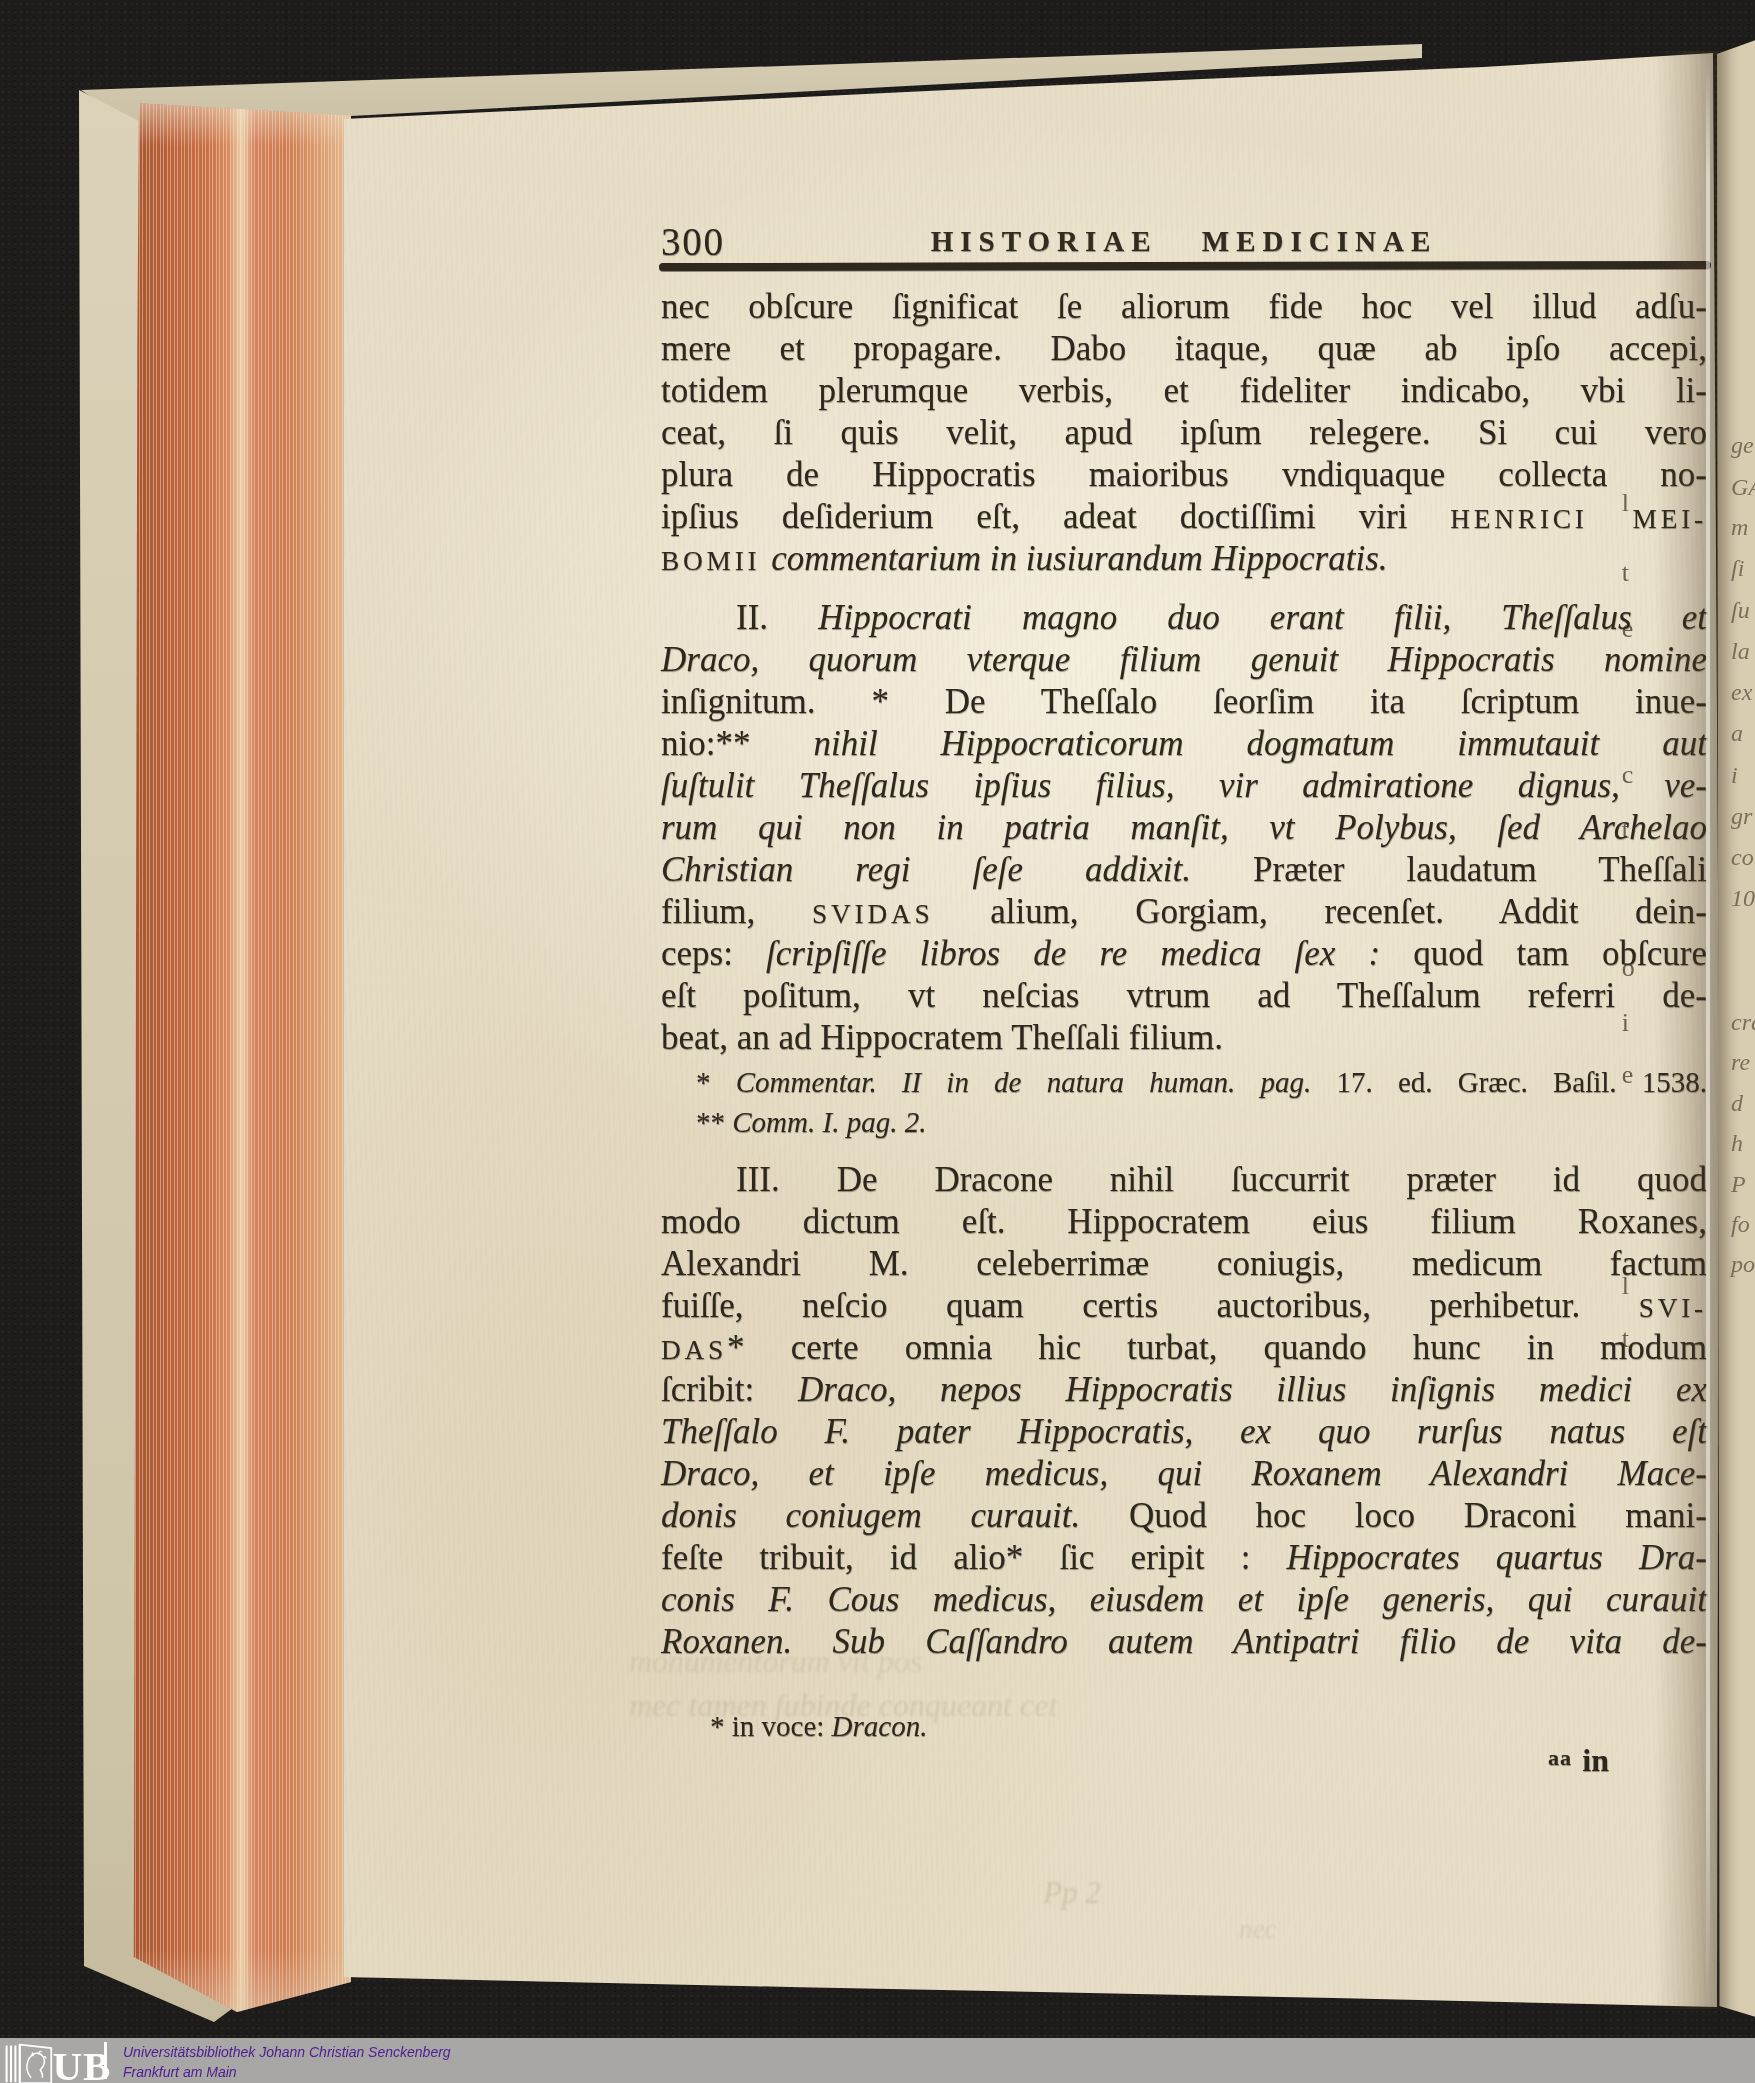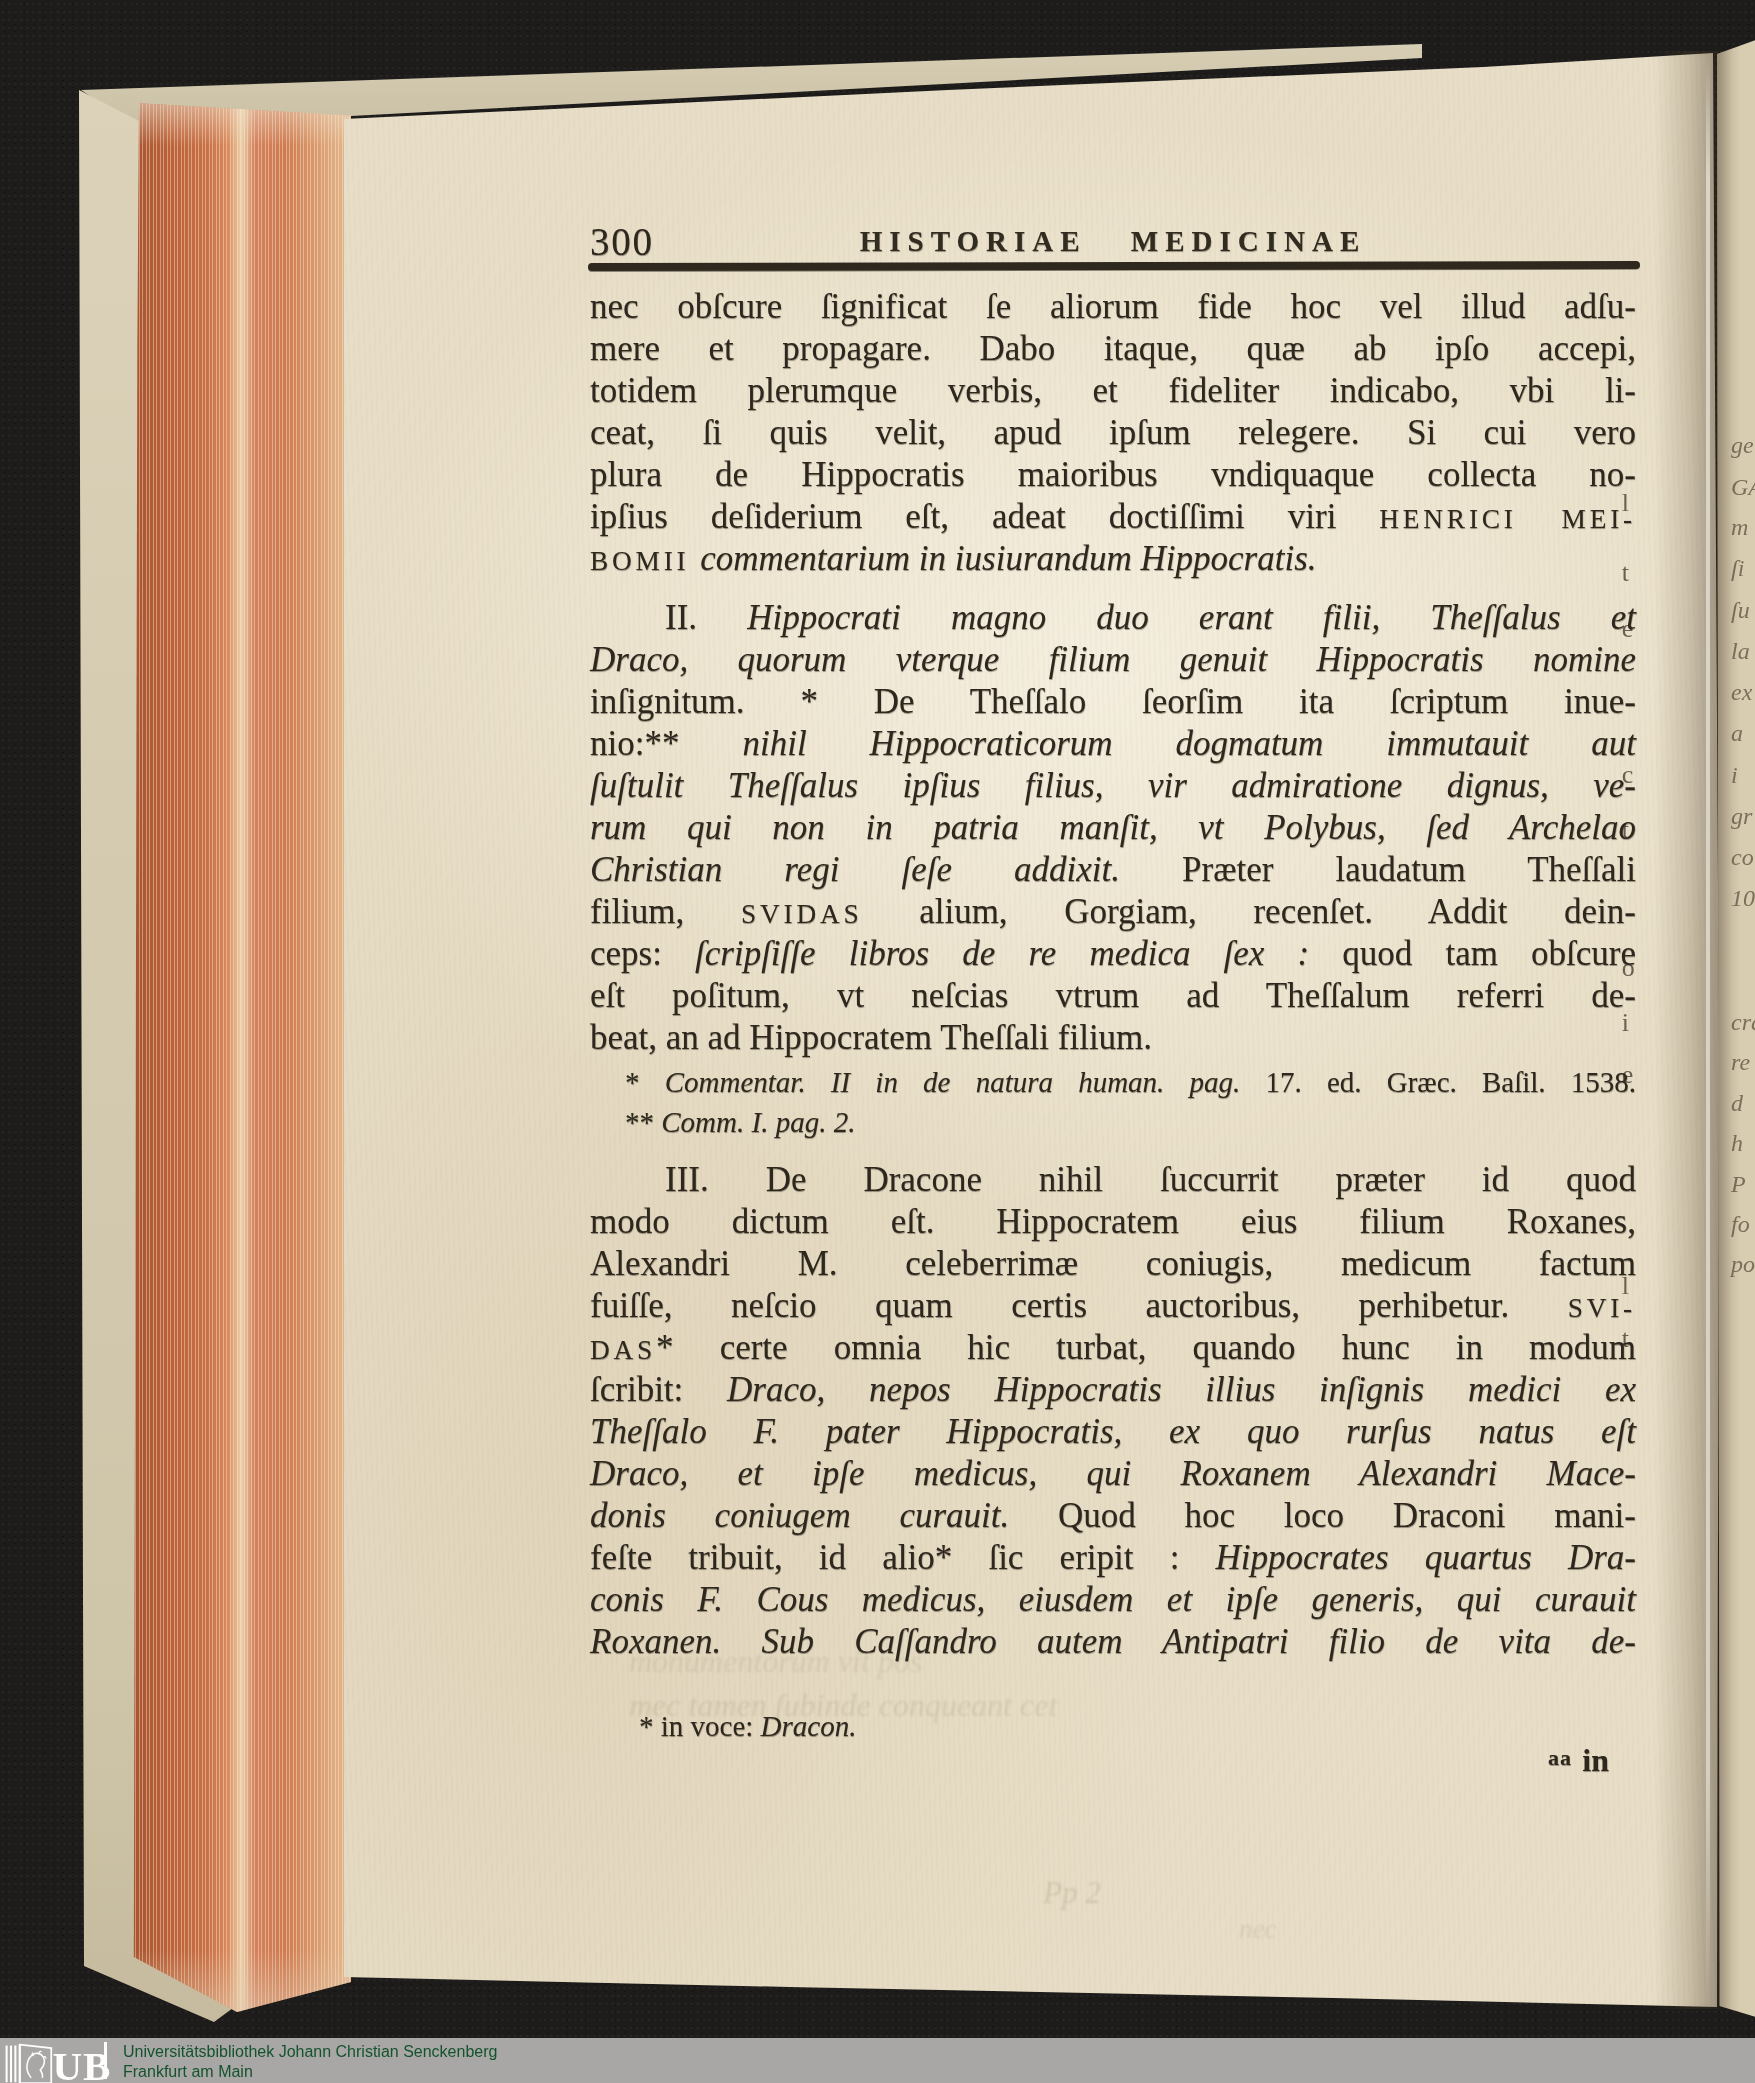--- a/index.html
+++ b/index.html
@@ -39,21 +39,21 @@
     background:linear-gradient(180deg, transparent, rgba(255,255,248,.55) 6%, rgba(255,255,248,.5) 88%, transparent);}
   .sliver{position:absolute;left:1717px;top:40px;width:39px;height:1977px;
     background:linear-gradient(90deg, rgba(60,45,28,.42), rgba(60,45,28,.08) 40%, transparent 60%),#d8ccb1;
     clip-path:polygon(0 14px,39px 0,39px 1977px,2.6px 1966px);}
   .frag{position:absolute;left:14px;width:26px;font-size:24px;color:rgba(66,54,40,.62);
         font-style:italic;white-space:nowrap;}
   .guttercol{position:absolute;left:1620px;top:0;width:19.3px;height:2084px;overflow:hidden;}
   .gglyph{position:absolute;left:1.8px;font-size:26px;color:rgba(52,42,30,.7);}
 
   
-  .textcol{position:absolute;left:590px;top:0;width:1046px;height:1864px;color:#2d271d;
+  .textcol{position:absolute;left:661px;top:0;width:1046px;height:1864px;color:#2d271d;
            text-shadow:0.4px 0.6px 0.8px rgba(45,36,24,.45);}
   .pageno{position:absolute;left:0;top:219px;font-size:39px;letter-spacing:1.8px;}
   .runhead{position:absolute;left:0;top:225px;width:100%;text-align:center;
            font-size:29px;font-weight:700;letter-spacing:7px;word-spacing:30px;color:#322b20;}
   .rule{position:absolute;left:-1.8px;top:262px;width:1052px;height:8px;background:#2e281f;
         border-radius:4.4px;transform:rotate(-0.12deg);
         box-shadow:0 0.9px 0 rgba(46,40,31,.5);}
   .blk{position:absolute;left:0;width:100%;}
   #blk-p1{top:286px}
   #blk-p2{top:597px}
@@ -75,21 +75,21 @@
   .ghost{position:absolute;color:#7c7058;font-style:italic;white-space:nowrap;}
 
   
   .footer{position:absolute;left:0;top:2038px;width:1756px;height:46px;background:#a8a7a5;
           font-family:"Liberation Sans",sans-serif;}
   .logo{position:absolute;left:3.5px;top:2.6px;width:104px;height:40px;}
   .logo svg{position:absolute;left:0;top:0;}
   .ub-text{position:absolute;left:49px;top:1.8px;font-family:"Liberation Serif",serif;
            font-weight:700;font-size:41px;color:#fdfdfd;letter-spacing:0.9px;}
   .ub-bar{position:absolute;left:100px;top:1.8px;width:3.5px;height:37px;background:#fdfdfd;}
-  .footer-text{position:absolute;left:123px;top:3.5px;color:#14532d;font-size:16px;line-height:20px;}
+  .footer-text{position:absolute;left:123px;top:3.5px;color:#4c1d95;font-size:14px;line-height:20px;font-style:italic;}
 </style>
 </head>
 <body>
 
 <div class="stage">
 
   <div class="cover-top"></div>
   <div class="cover-left"></div>
   <div class="edges"></div>
 

